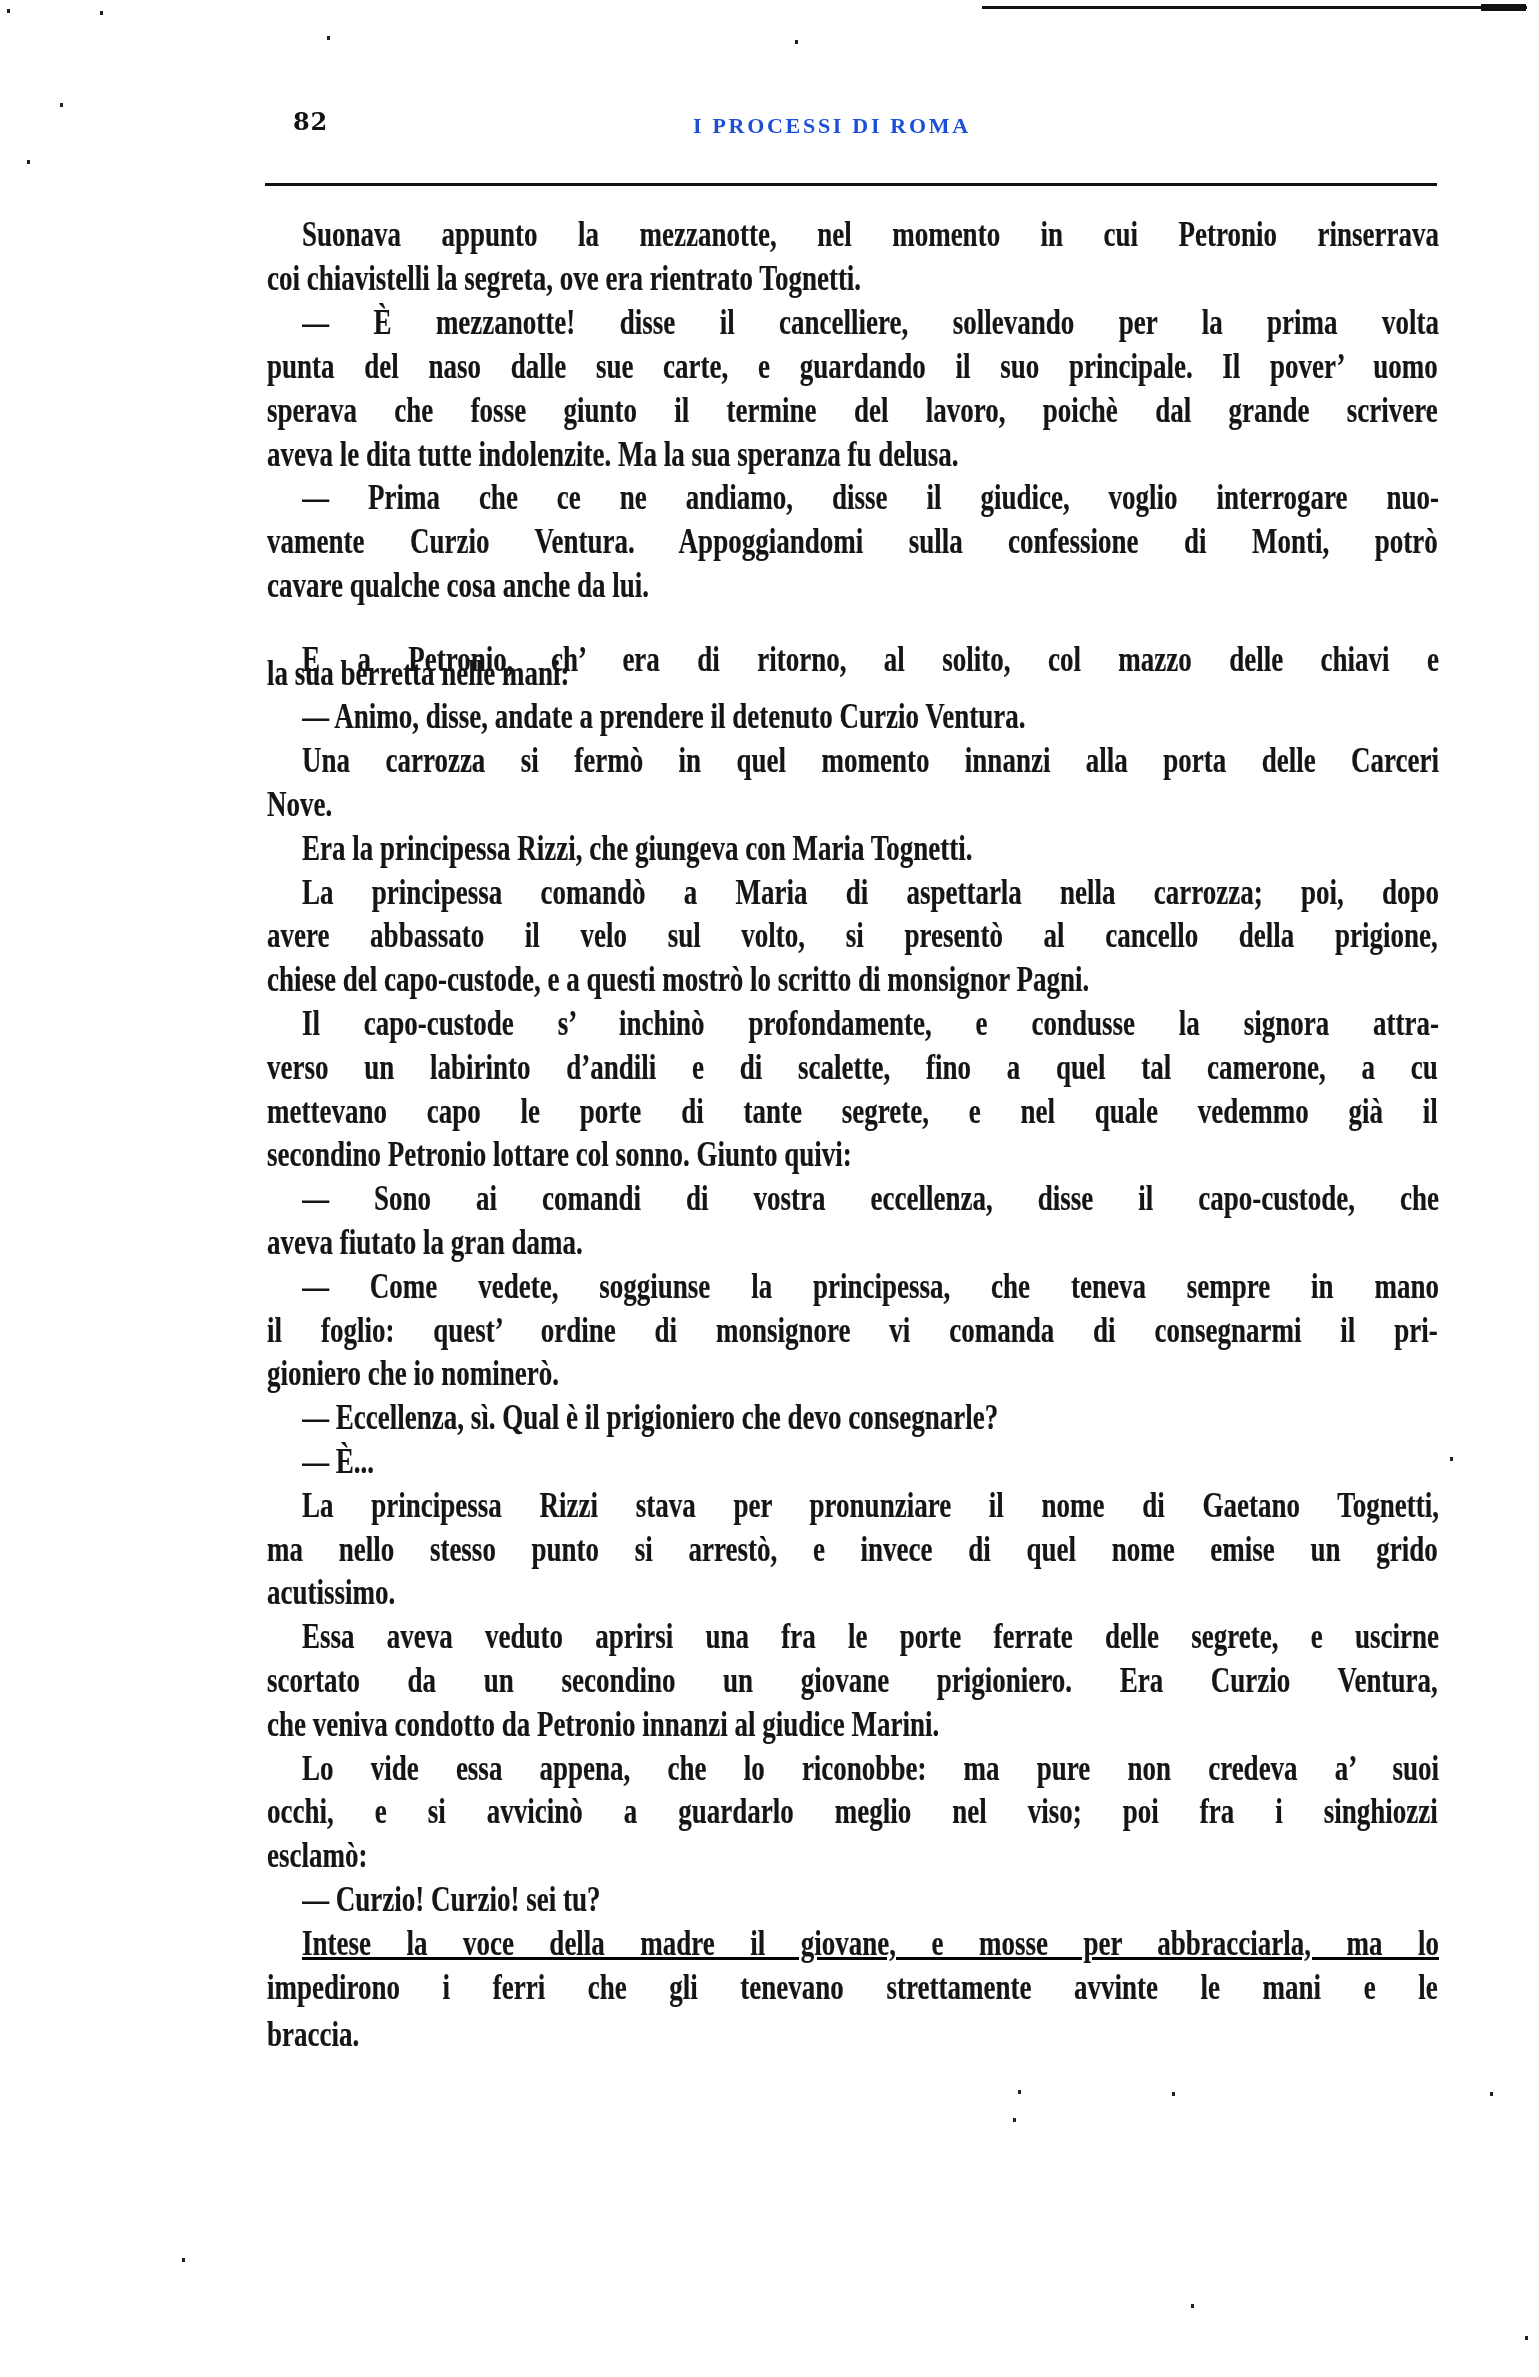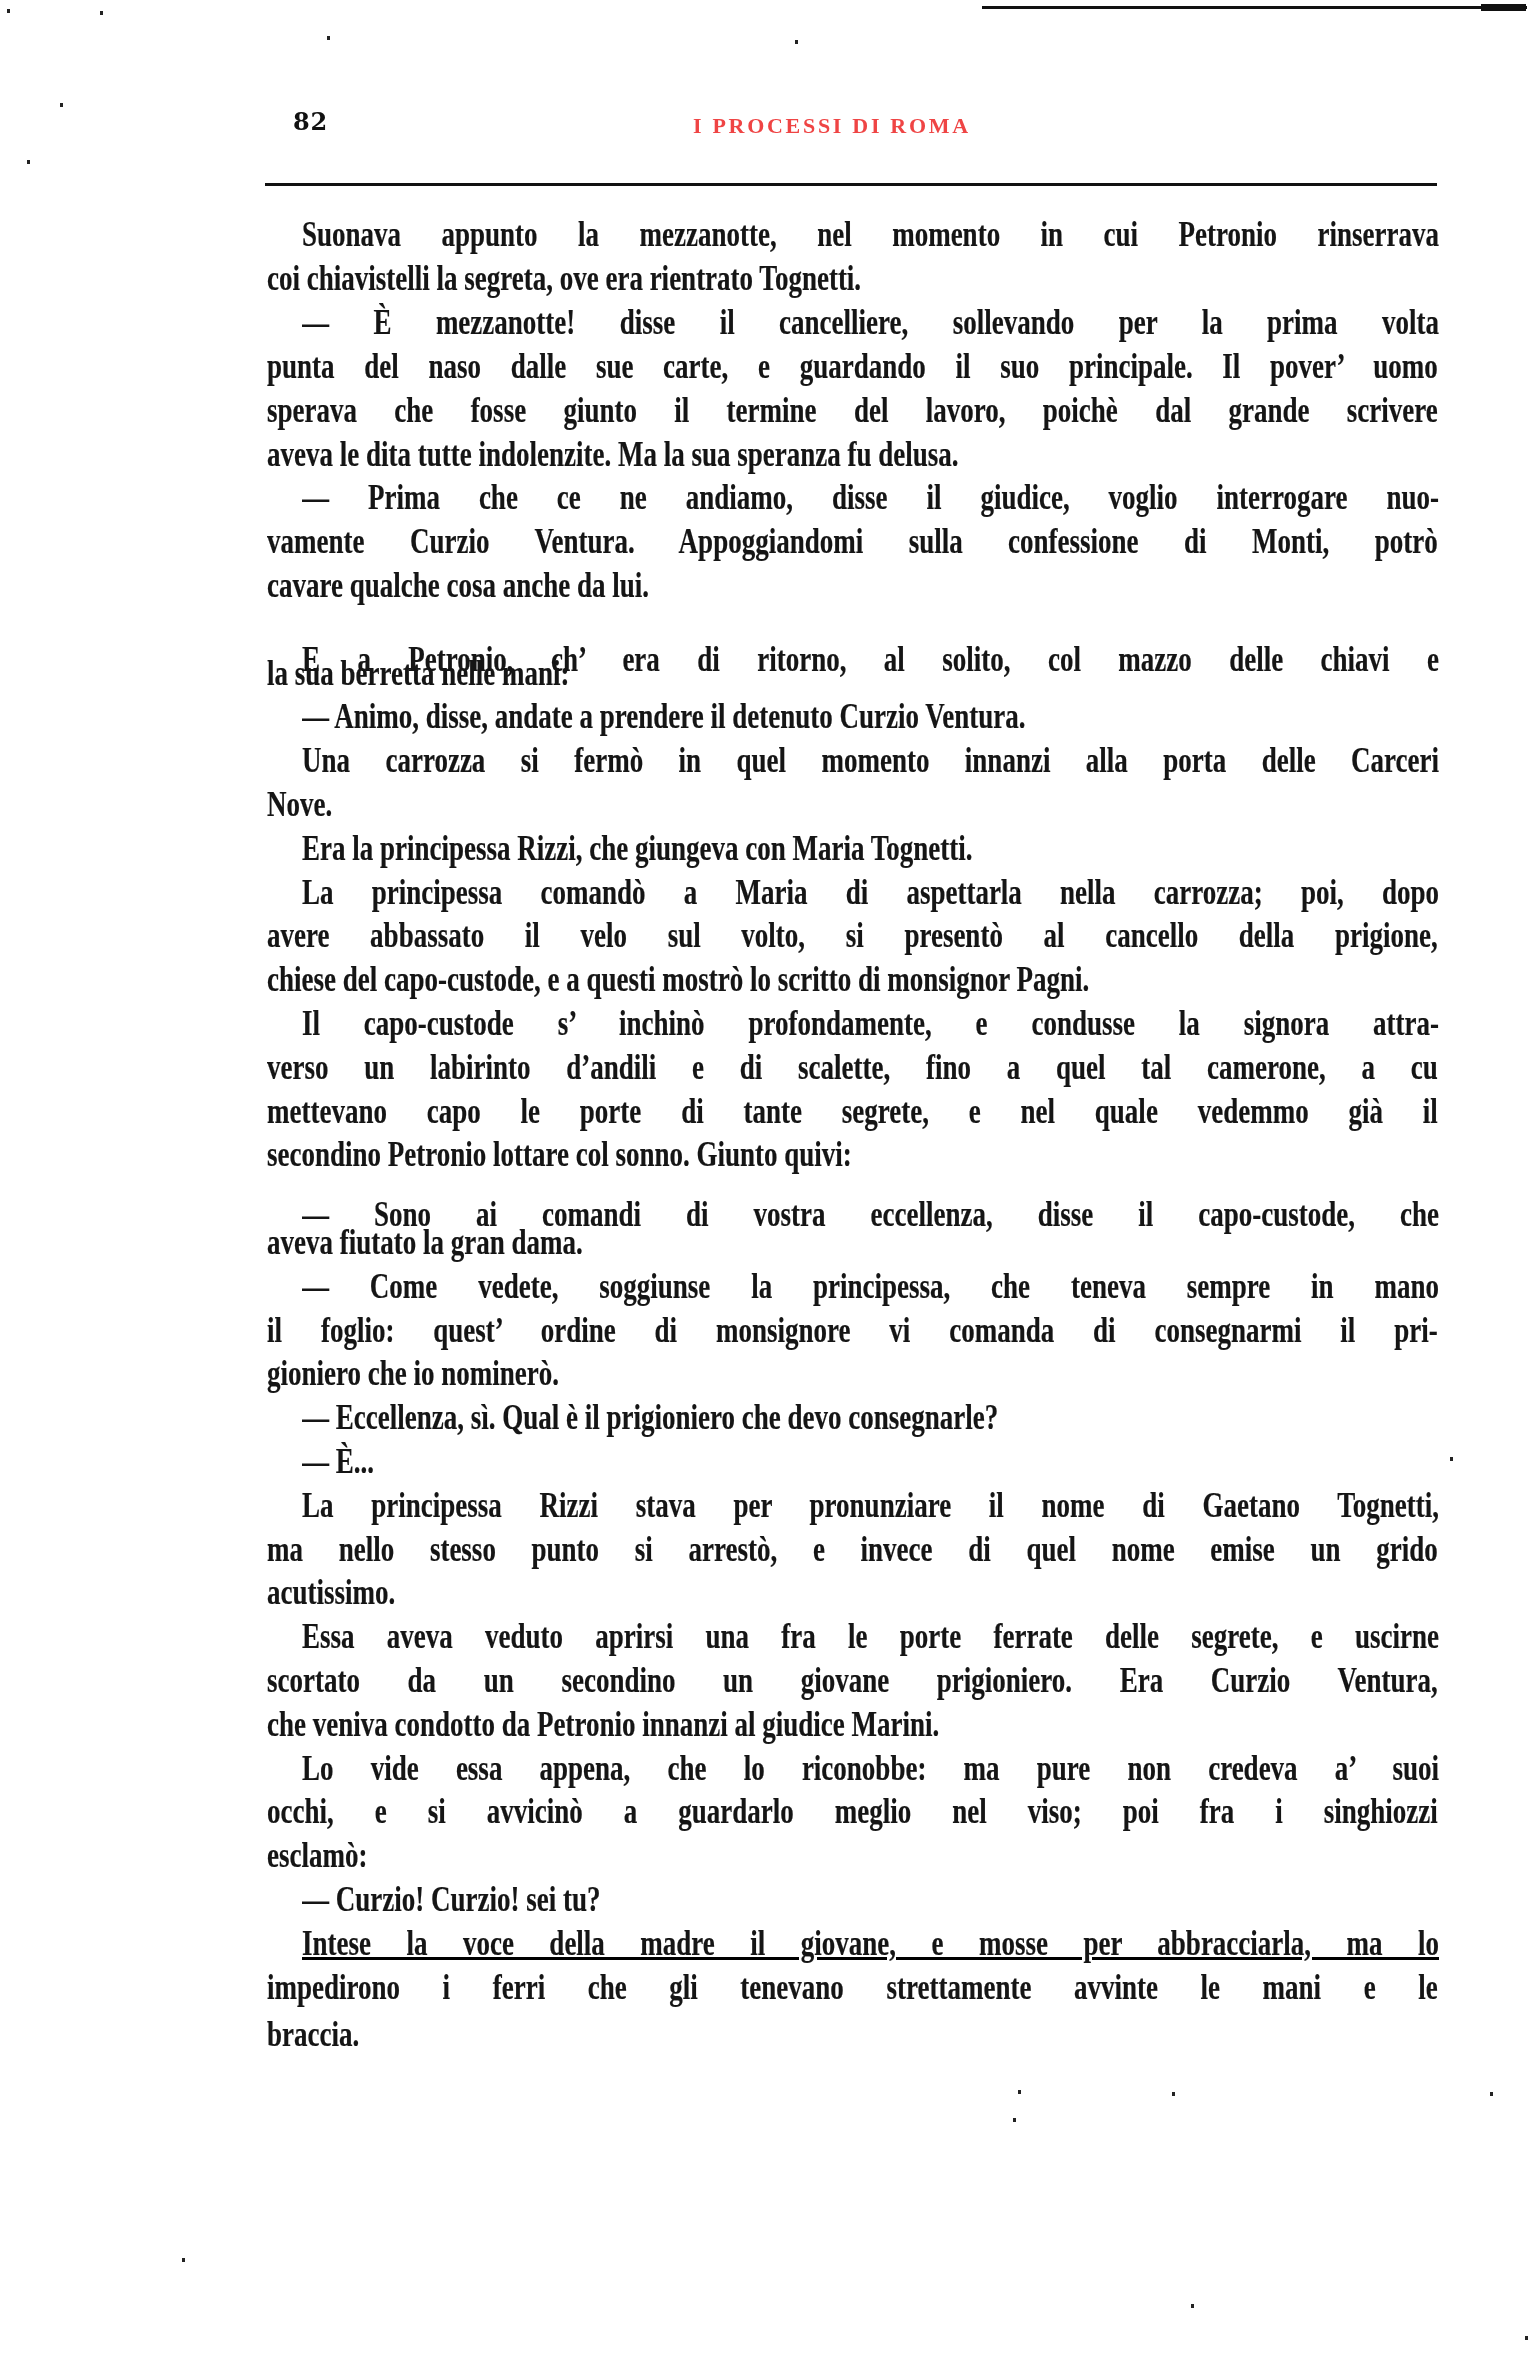--- a/index.html
+++ b/index.html
@@ -2,21 +2,21 @@
 <html style="font-size:14.5px"><head>
 <meta charset="utf-8">
 <style>
   html, body { margin: 0; padding: 0; background: #ffffff; }
   body { width: 1540px; height: 2377px; position: relative; overflow: hidden; }
   .page { position: absolute; left: 0; top: 0; width: 1540px; height: 2377px; background: #fff; }
   .top-rule { position: absolute; top: 6.4px; left: 982px; width: 545px; height: 2.7px; background: #111; }
   .top-rule-end { position: absolute; top: 3.6px; left: 1481px; width: 45px; height: 7.3px; background: #111; }
   .speck { position: absolute; background: #222; width: 2.7px; height: 3.6px; }
   .folio { position: absolute; left: 293px; top: 107px; font-family: "DejaVu Serif", serif; font-weight: bold; font-size: 24px; color: #111; letter-spacing: 0.9px; }
-  .running-head { position: absolute; left: 693px; top: 113px; font-family: "Liberation Serif", serif; font-size: 22px; letter-spacing: 2.7px; color: #ef4444; white-space: nowrap; font-variant: small-caps; font-weight: bold; }
+  .running-head { position: absolute; left: 693px; top: 113px; font-family: "Liberation Serif", serif; font-size: 22px; letter-spacing: 2.7px; color: #1d4ed8; white-space: nowrap; font-variant: small-caps; font-weight: bold; }
   .head-rule { position: absolute; left: 265px; top: 183px; width: 1172px; height: 2.7px; background: #111; }
   .line { position: absolute; left: 267px; width: 1171px; height: 40px; overflow: visible; }
   .line .inner {
     display: block; width: 1561px; 
     transform: scaleX(0.75); transform-origin: 0 0;
     font-family: "Liberation Serif", serif; font-size: 36px; line-height: 40px; color: #151515;
     white-space: nowrap; overflow: hidden;
     text-align: justify; text-align-last: justify; font-weight: bold;
     -webkit-text-stroke: 0.2px #151515;
   }
@@ -109,21 +109,21 @@
       </div>
       <div class="line" style="top: 1047px;">
         <span class="inner">verso un labirinto d’andili e di scalette, fino a quel tal camerone, a cu</span>
       </div>
       <div class="line" style="top: 1091px;">
         <span class="inner">mettevano capo le porte di tante segrete, e nel quale vedemmo già il</span>
       </div>
       <div class="line last" style="top: 1134px;">
         <span class="inner">secondino Petronio lottare col sonno. Giunto quivi:</span>
       </div>
-      <div class="line indent" style="top: 1178px; margin-top: 16px;">
+      <div class="line indent" style="top: 1178px;">
         <span class="inner">— Sono ai comandi di vostra eccellenza, disse il capo-custode, che</span>
       </div>
       <div class="line last" style="top: 1222px;">
         <span class="inner">aveva fiutato la gran dama.</span>
       </div>
       <div class="line indent" style="top: 1266px;">
         <span class="inner">— Come vedete, soggiunse la principessa, che teneva sempre in mano</span>
       </div>
       <div class="line" style="top: 1310px;">
         <span class="inner">il foglio: quest’ ordine di monsignore vi comanda di consegnarmi il pri-</span>

